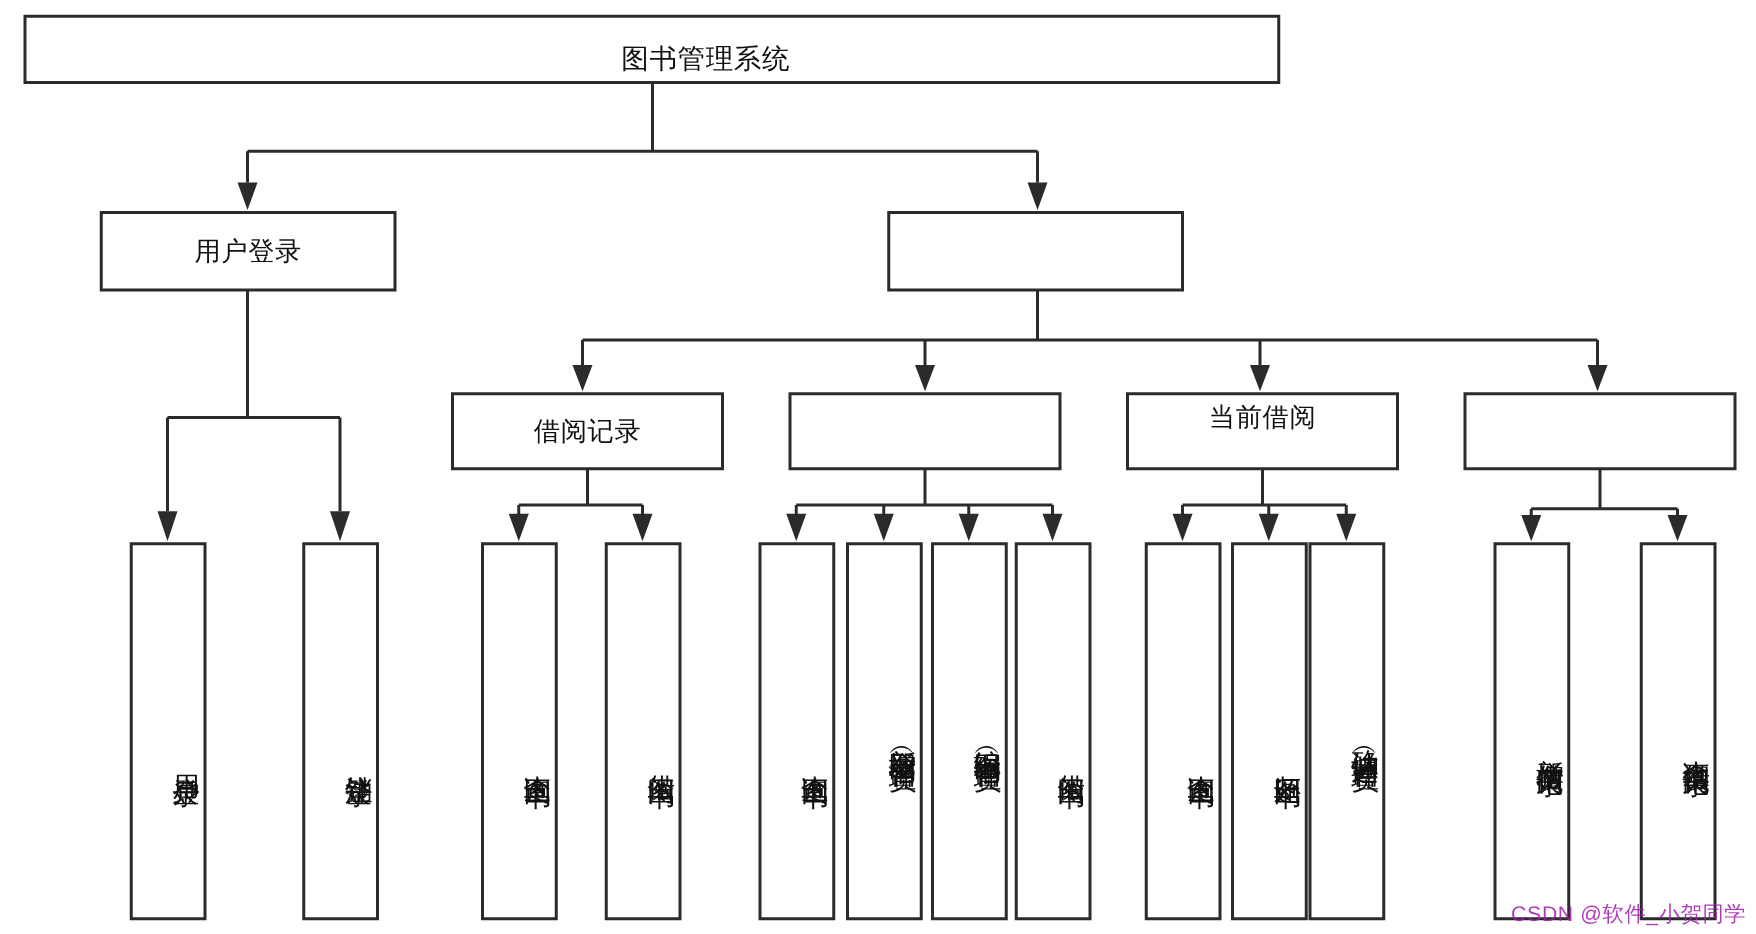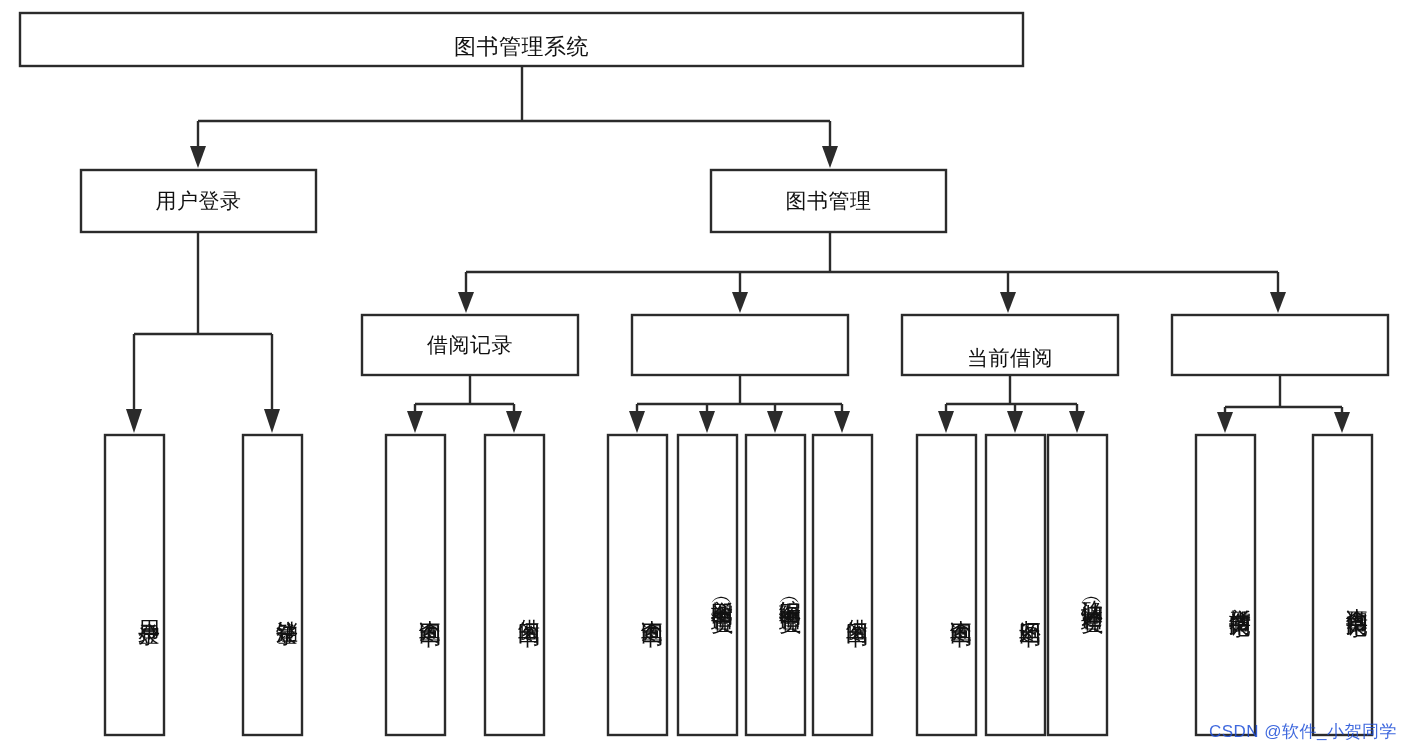--- a/index.html
+++ b/index.html
@@ -64,21 +64,21 @@
     box-sizing: border-box;
   }
   .node-label.root {
     font-size: 22px;
   }
   .watermark {
     position: absolute;
     right: 8px;
     bottom: 4px;
     font-size: 17px;
-    color: #1d4ed8;
+    color: #a21caf;
     font-family: "Liberation Sans", "DejaVu Sans", sans-serif;
     letter-spacing: 0.5px;
     white-space: nowrap;
     opacity: 0.85;
     margin-top: 21px;
   }
 </style>
 </head>
 <body>
 
@@ -167,27 +167,26 @@
     <polygon class="arrow-head" points="1069,411 1085,411 1077,433"></polygon>
 
     <path class="connector" d="M 1280 375 L 1280 407"></path>
     <path class="connector" d="M 1225 407 L 1342 407"></path>
     <path class="connector" d="M 1225 407 L 1225 415"></path>
     <path class="connector" d="M 1342 407 L 1342 415"></path>
     <polygon class="arrow-head" points="1217,412 1233,412 1225,433"></polygon>
     <polygon class="arrow-head" points="1334,412 1350,412 1342,433"></polygon>
   </svg>
 
-  <div class="node-label horizontal root" style="left:20px; top:13px; width:1003px; height:67px;">图书管理系统</div>
+  <div class="node-label horizontal root" style="left:20px; top:13px; width:1003px; height:67px;padding-left:43px;">图书管理系统</div>
 
   <div class="node-label horizontal" style="left:81px; top:170px; width:235px; height:62px;">用户登录</div>
-  <div class="node-label horizontal" style="left:711px; top:170px; width:235px; height:62px;">图书管理</div>
 
   <div class="node-label horizontal" style="left:362px; top:315px; width:216px; height:60px;">借阅记录</div>
-  <div class="node-label horizontal" style="left:902px; top:328px; width:216px; height:60px;">当前借阅</div>
+  <div class="node-label horizontal" style="left:902px; top:304px; width:216px; height:60px;">当前借阅</div>
 
   <div class="node-label vertical" style="left:105px; top:470px; width:59px; height:265px;">用户登录</div>
   <div class="node-label vertical" style="left:243px; top:470px; width:59px; height:265px;">注销登录</div>
 
   <div class="node-label vertical" style="left:386px; top:470px; width:59px; height:265px;">查询图书</div>
   <div class="node-label vertical" style="left:485px; top:470px; width:59px; height:265px;">借阅图书</div>
 
   <div class="node-label vertical" style="left:608px; top:470px; width:59px; height:265px;">查询图书</div>
   <div class="node-label vertical" style="left:678px; top:440px; width:59px; height:295px;">新增图书（管理员）</div>
   <div class="node-label vertical" style="left:746px; top:440px; width:59px; height:295px;">编辑图书（管理员）</div>

